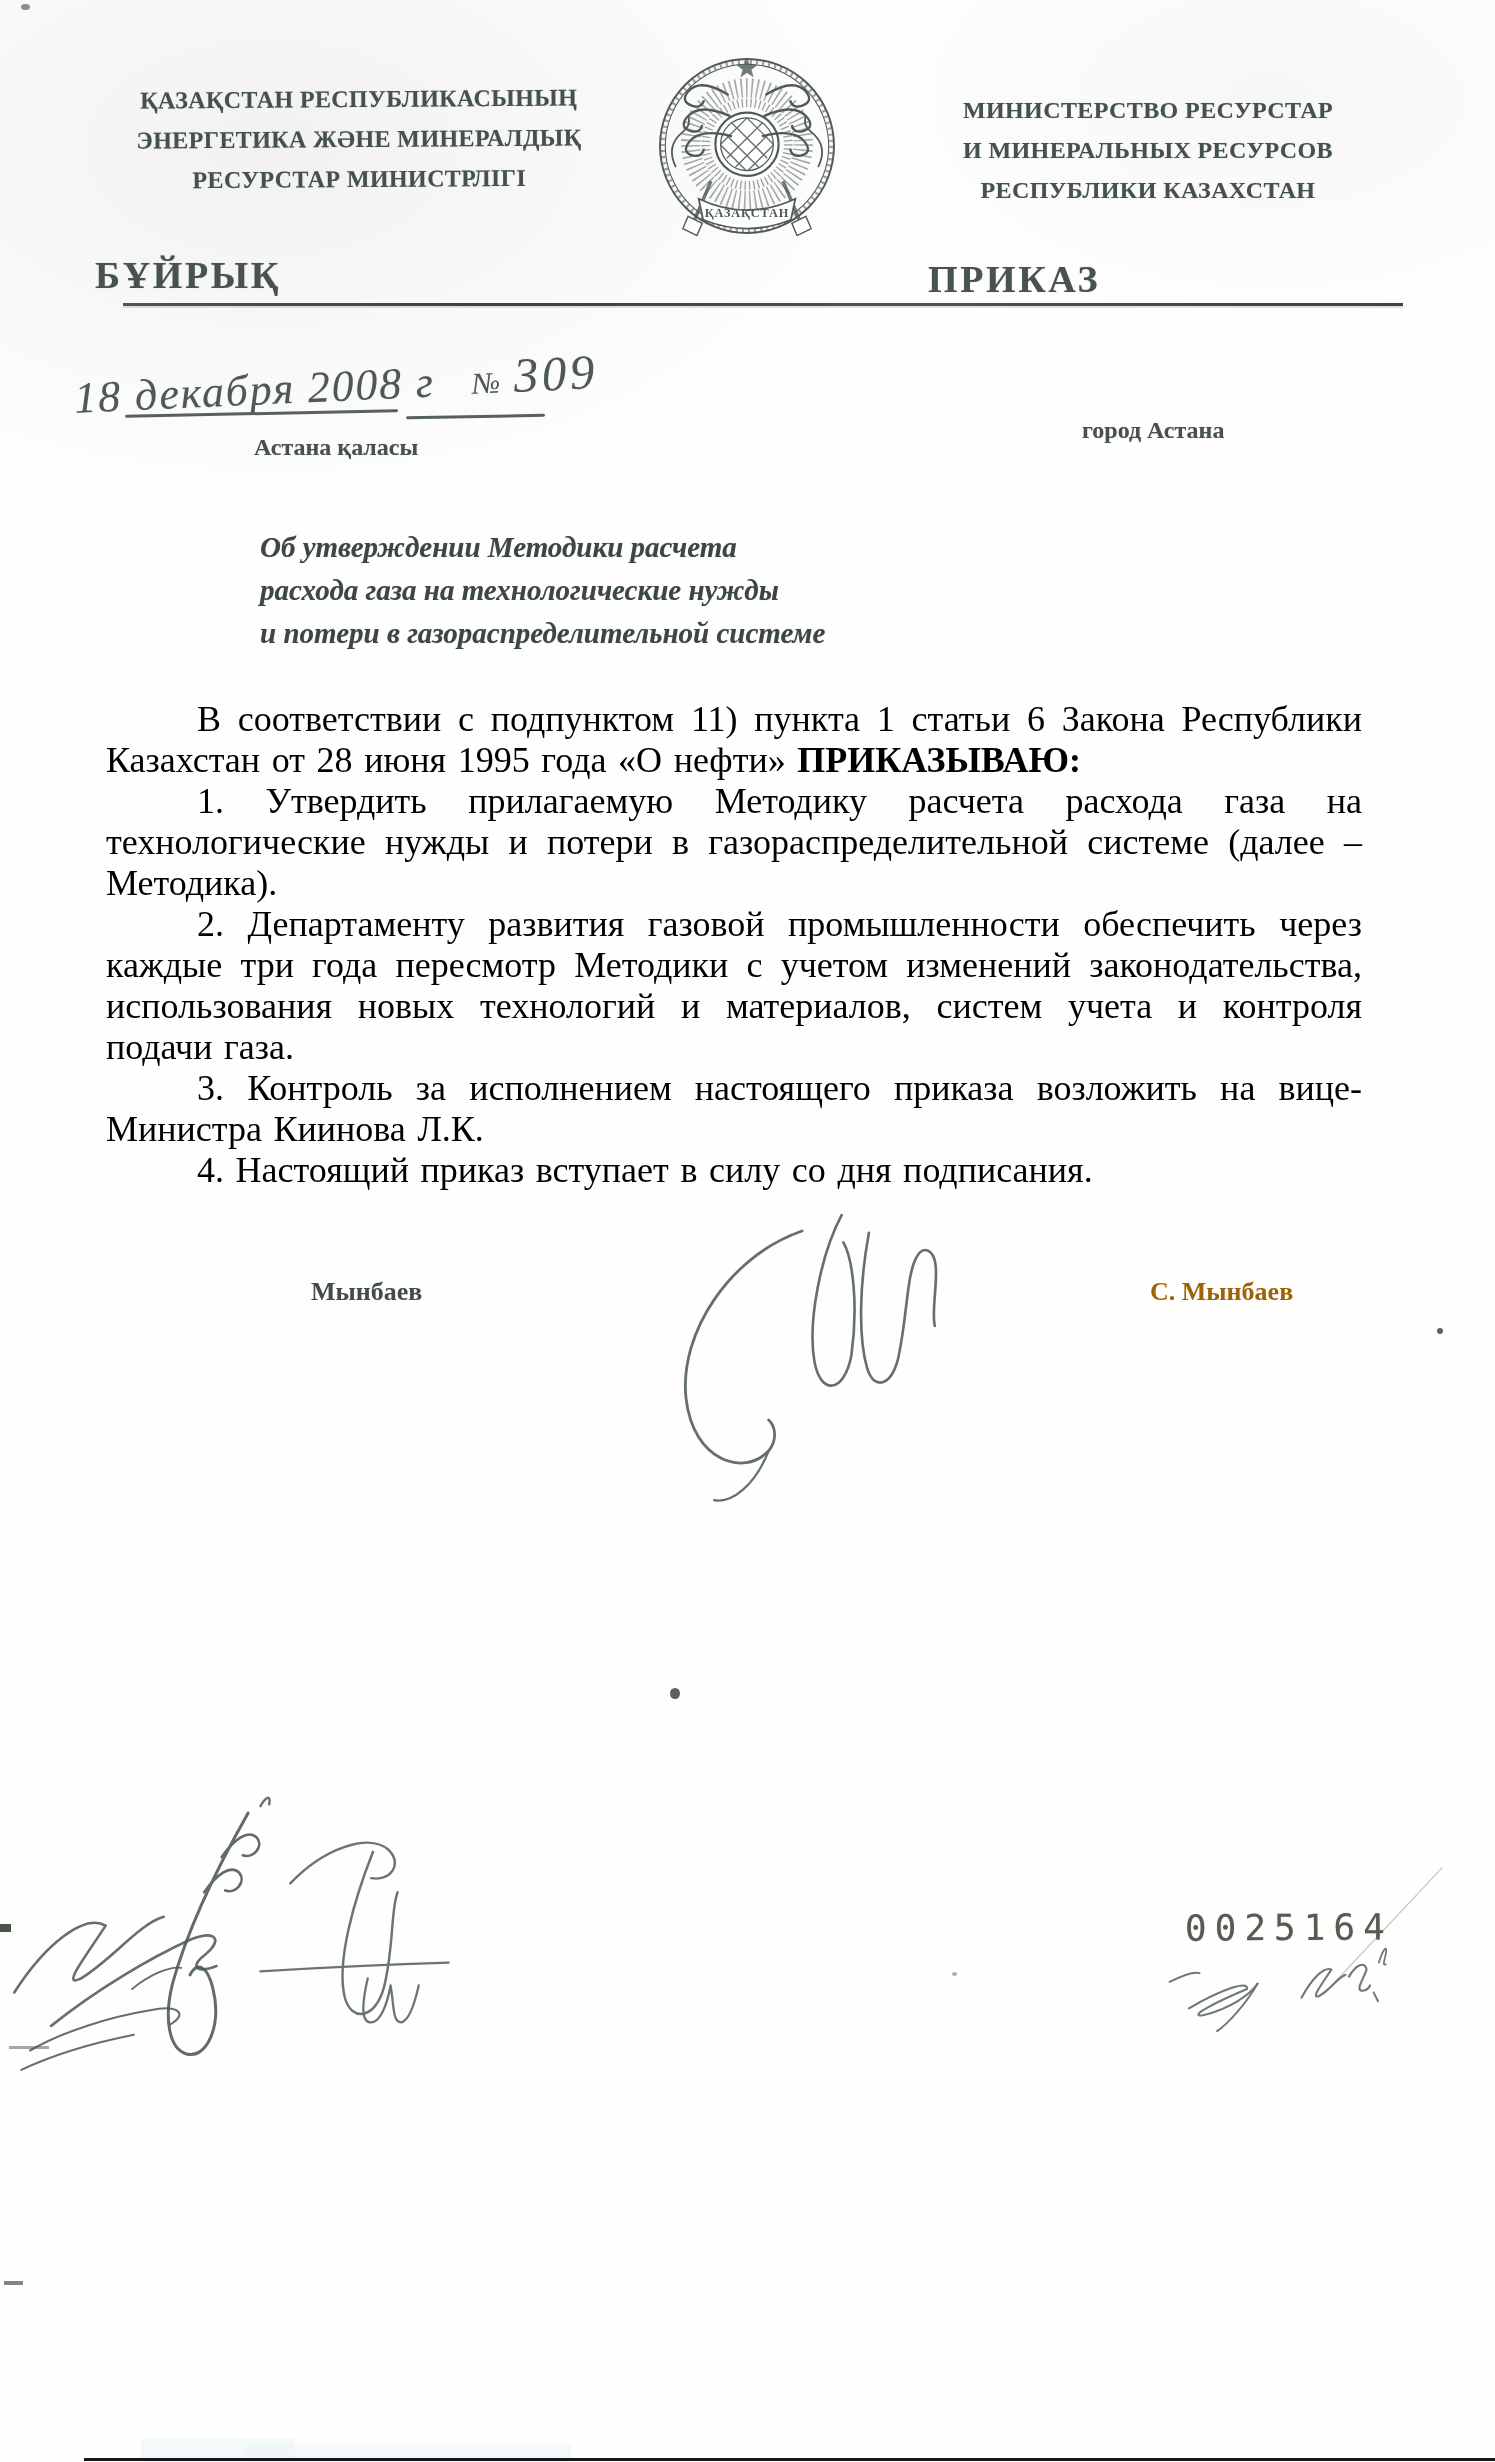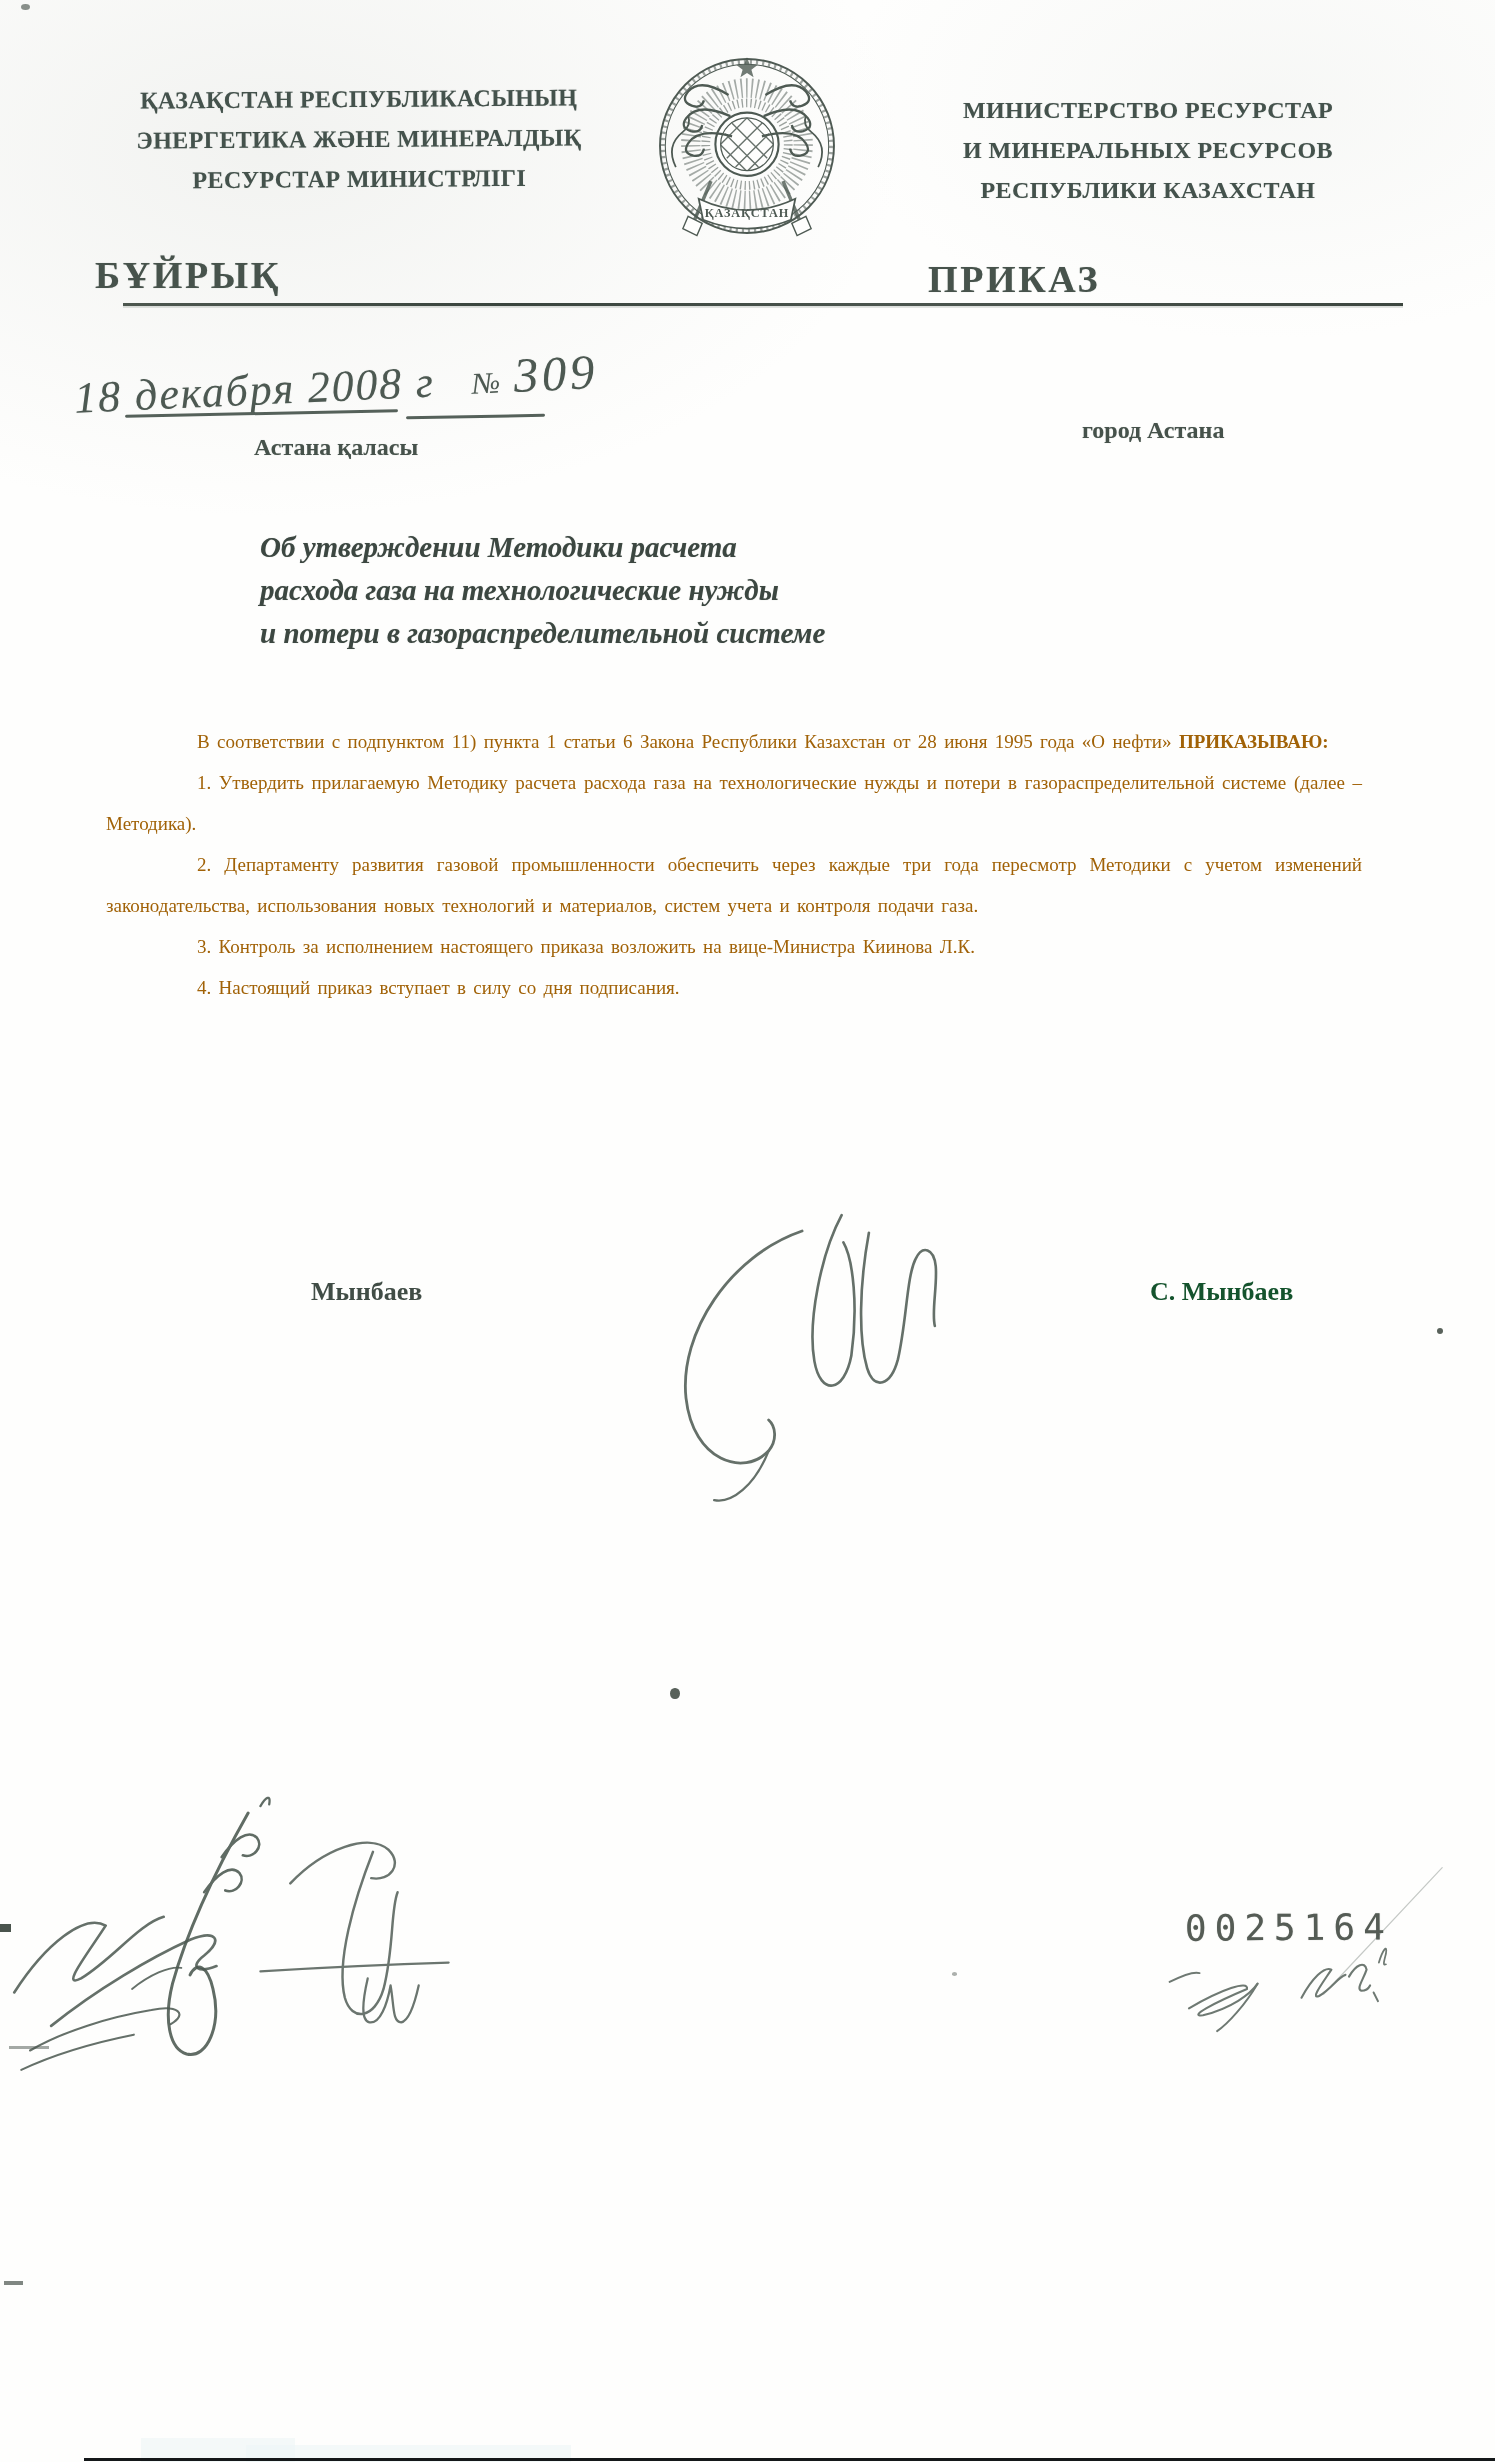--- a/index.html
+++ b/index.html
@@ -51,29 +51,29 @@
     text-shadow:0 0 0.9px rgba(70,82,75,.35);
   }
   
   .doc-title{
     left:260px;top:526px;width:791px;
     font-weight:bold;font-style:italic;font-size:29px;line-height:43px;
     color:#3c4741;text-shadow:0 0 0.9px rgba(60,71,65,.35);
   }
   
   .body-block{
-    left:106px;top:721px;width:1256px;
-    font-size:19px;line-height:41px;text-align:justify;word-spacing:2.6px;
-    color:#a16207;
+    left:106px;top:699px;width:1256px;
+    font-size:36px;line-height:41px;text-align:justify;word-spacing:2.6px;
+    color:#000000;
   }
   .body-block p{margin:0;text-indent:91px;}
   .b{font-weight:bold;}
   
   .sign-label{left:311px;top:1277px;font-weight:bold;font-size:26px;color:#414d46;}
-  .sign-name{left:1150px;top:1277px;font-weight:bold;font-size:26px;color:#14532d;}
+  .sign-name{left:1150px;top:1277px;font-weight:bold;font-size:26px;color:#a16207;}
   
   .stampno{
     left:1185px;top:1907px;
     font-family:"DejaVu Sans Mono", monospace;
     font-size:36px;letter-spacing:8px;color:#555c55;
     text-shadow:0 0 0.9px rgba(85,92,85,.45);
     transform:rotate(-.4deg);
   }
   
   .speck{background:#59625b;border-radius:50%;}

